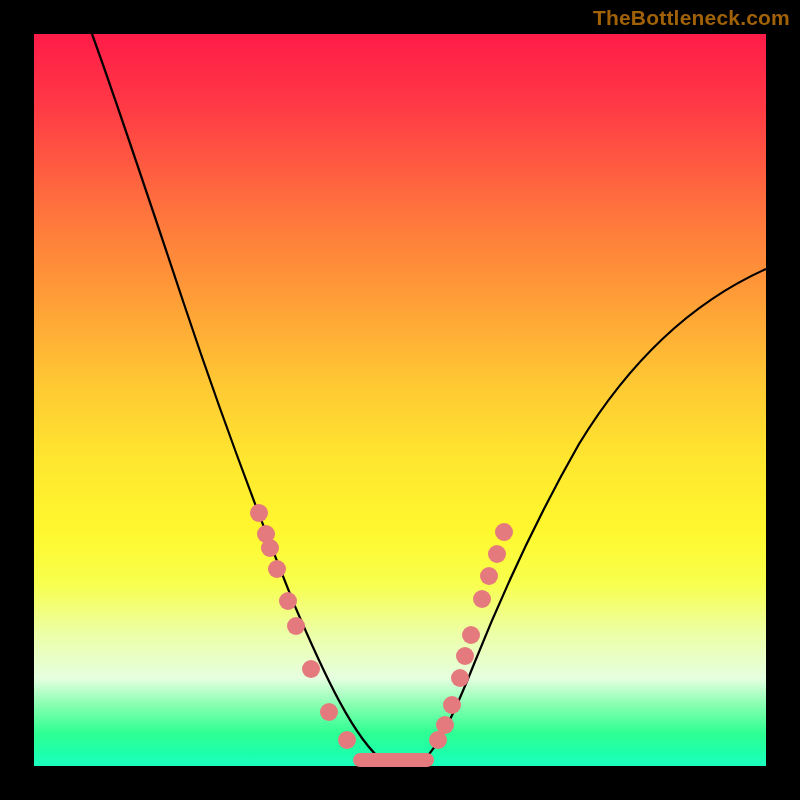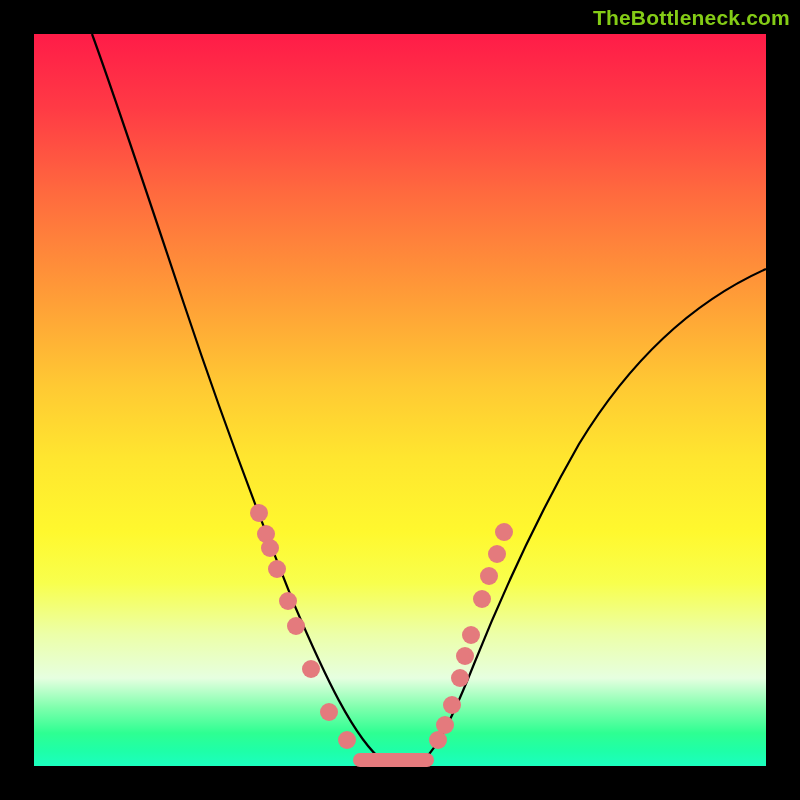--- a/index.html
+++ b/index.html
@@ -38,21 +38,21 @@
       #7fffad 92%,
       #2eff92 95.5%,
       #1effa8 98%,
       #1bffbf 100%
     );
   }
   .watermark {
     position: absolute;
     top: 6px;
     right: 10px;
-    color: #84cc16;
+    color: #a16207;
     font-size: 21px;
     font-weight: 600;
     letter-spacing: 0.2px;
     z-index: 5;
   }
   svg.curve {
     position: absolute;
     left: 0;
     top: 0;
     width: 732px;

